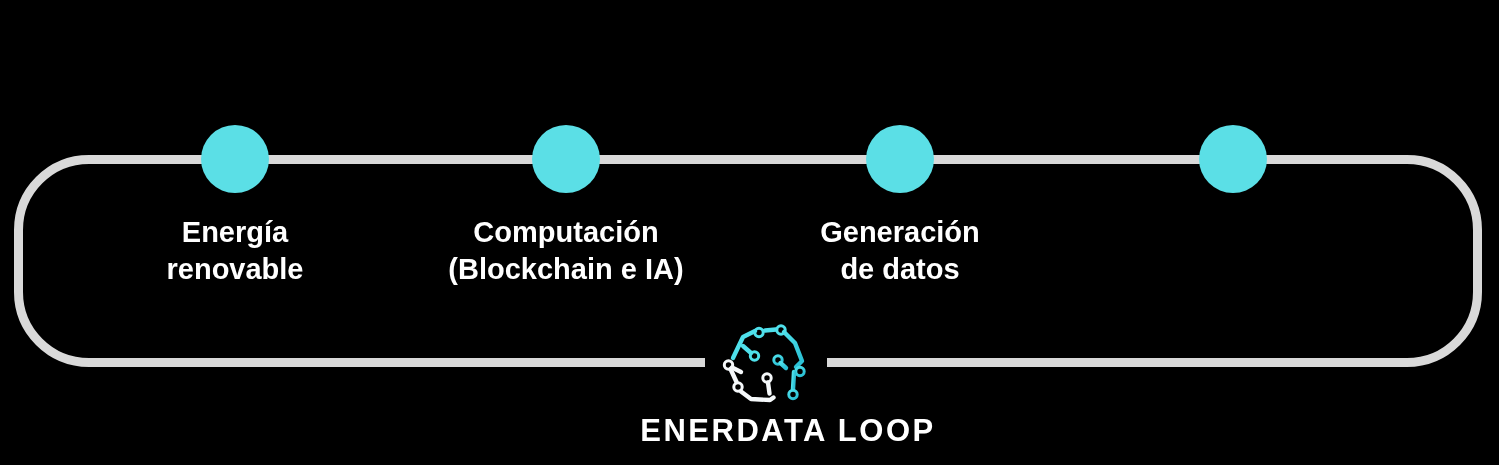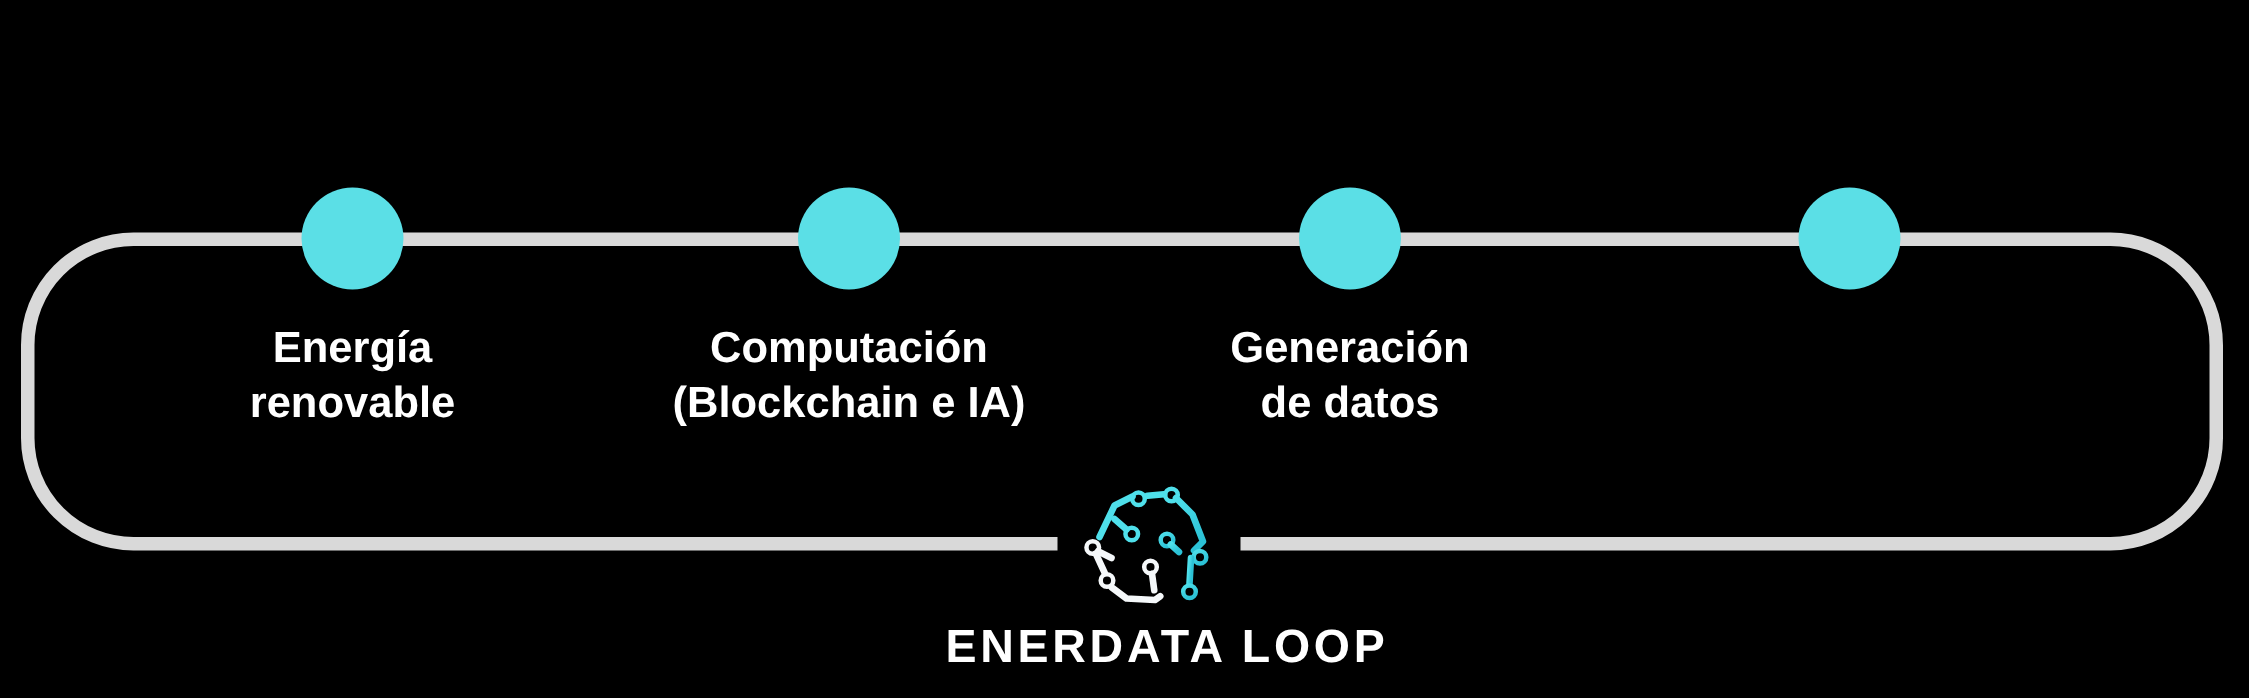--- a/index.html
+++ b/index.html
@@ -66,21 +66,21 @@
   }
   .logo {
     position: absolute;
     left: 720px;
     top: 272px;
     width: 92px;
     height: 92px;
   }
   .diagram-title {
     position: absolute;
-    left: 478px;
+    left: 488px;
     top: 364px;
     width: 600px;
     text-align: center;
     color: var(--color-text);
     font-size: 31px;
     font-weight: 700;
     letter-spacing: 2.5px;
     line-height: 38px;
   }
 </style>

